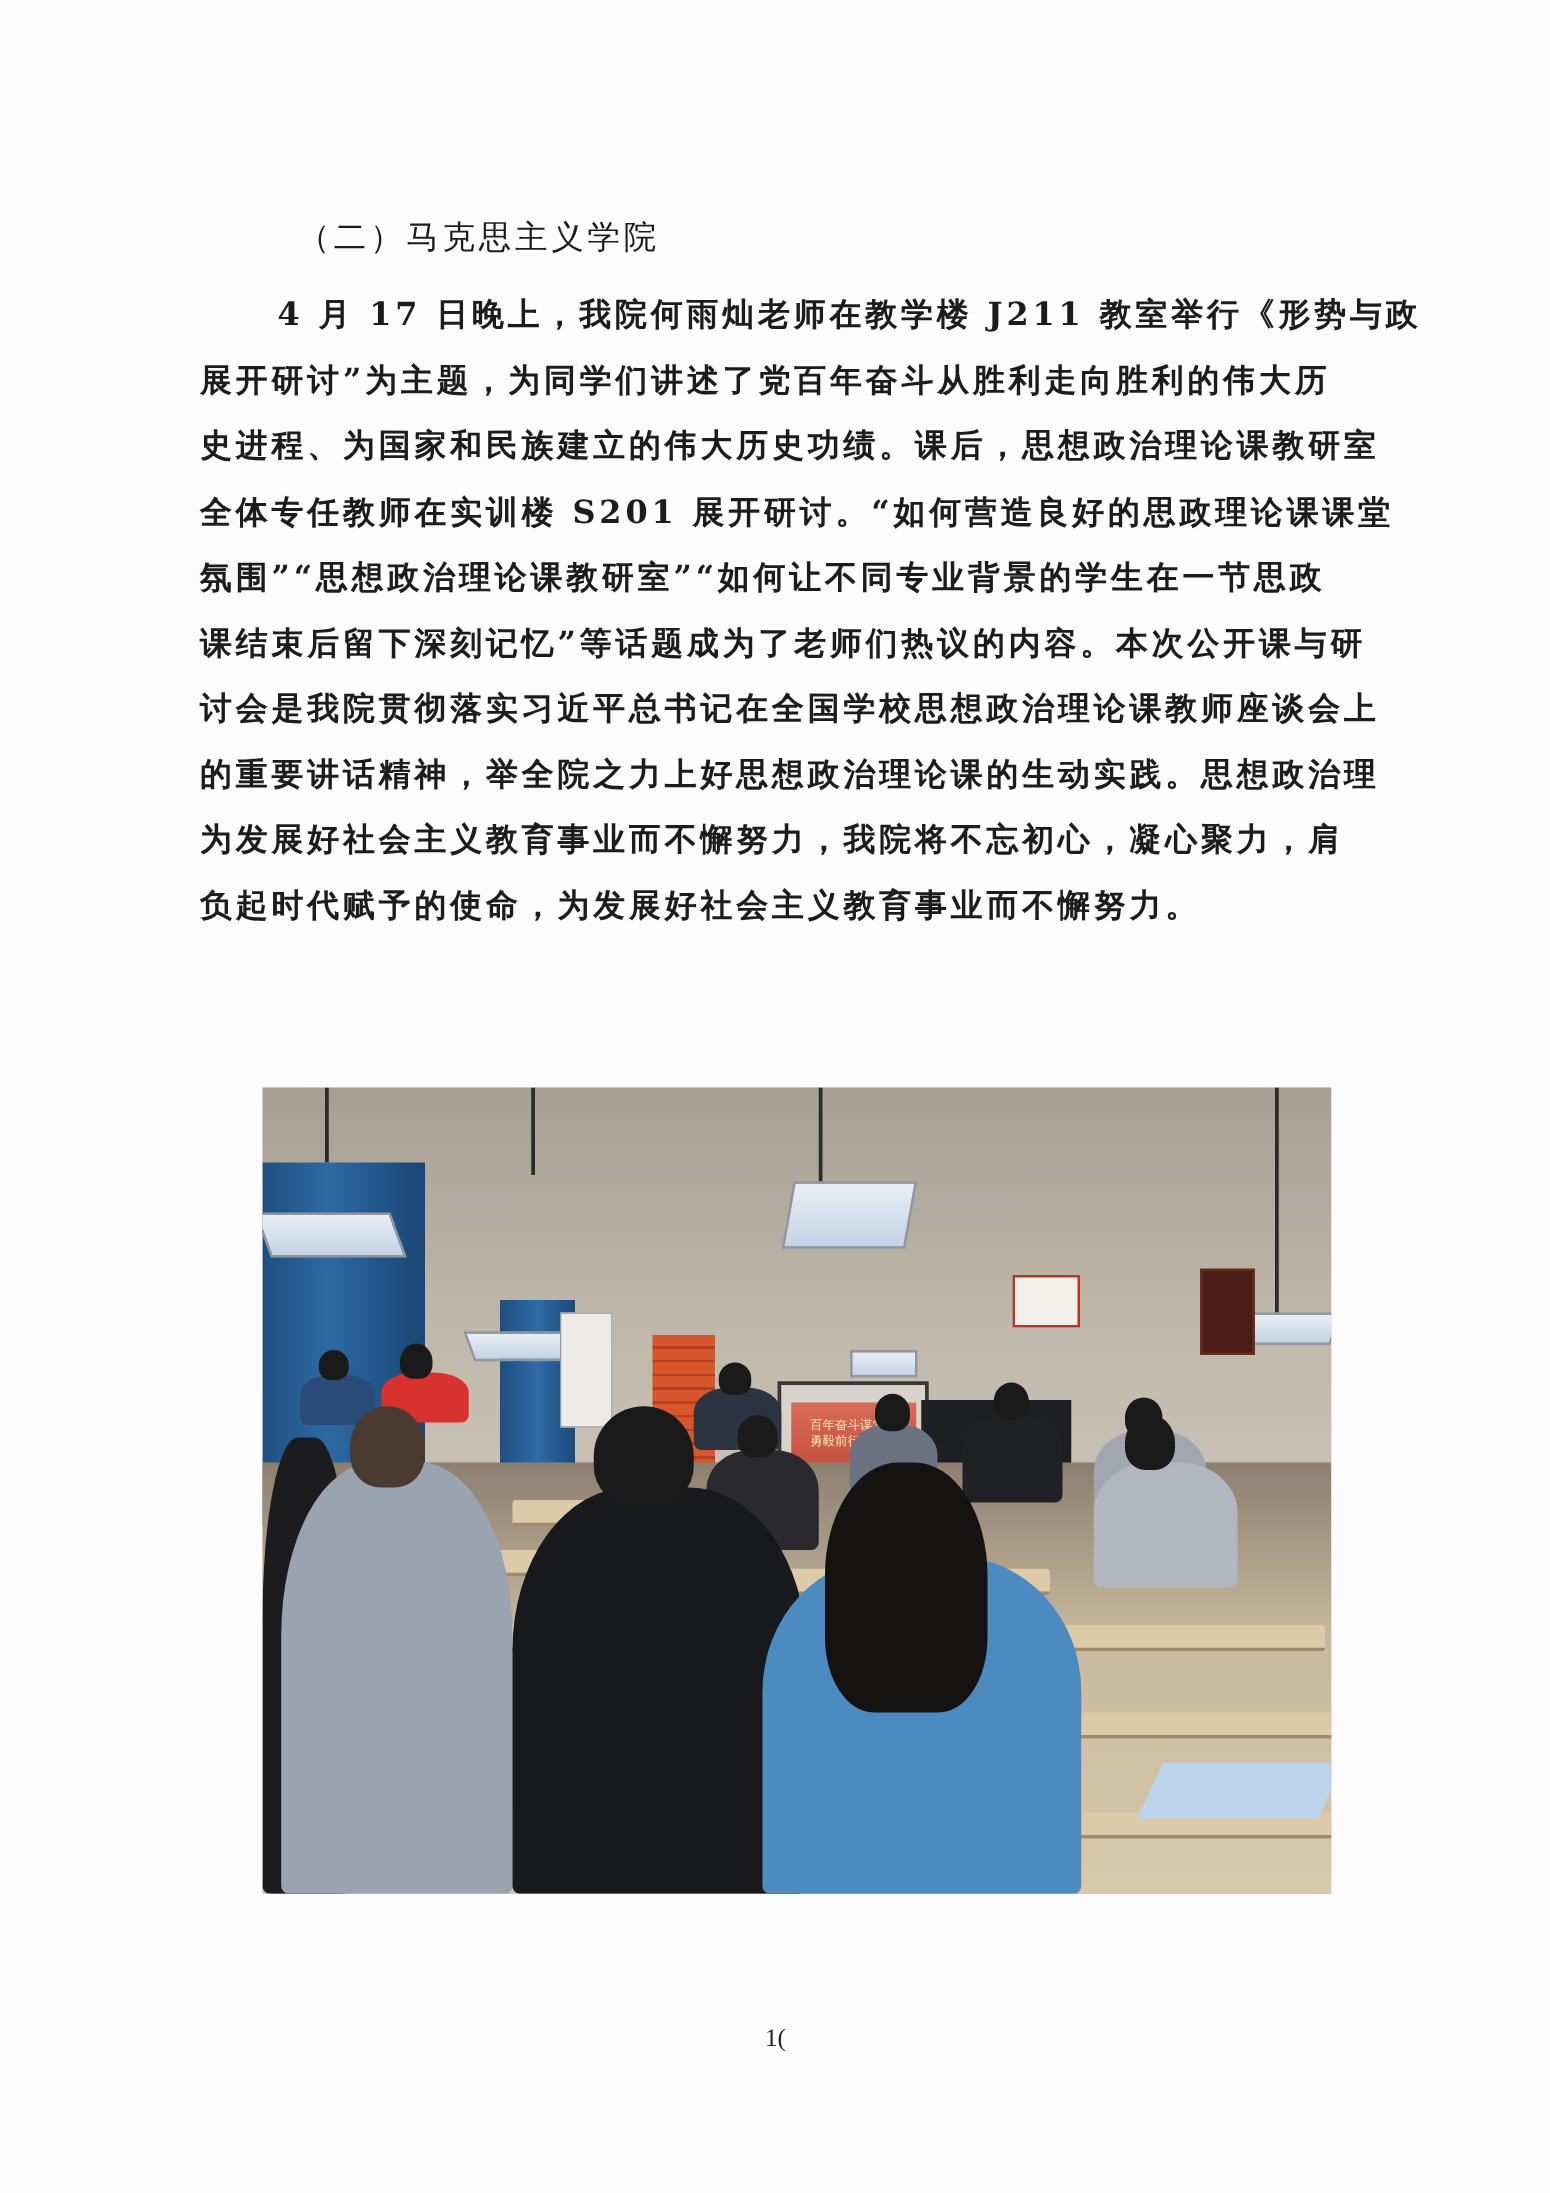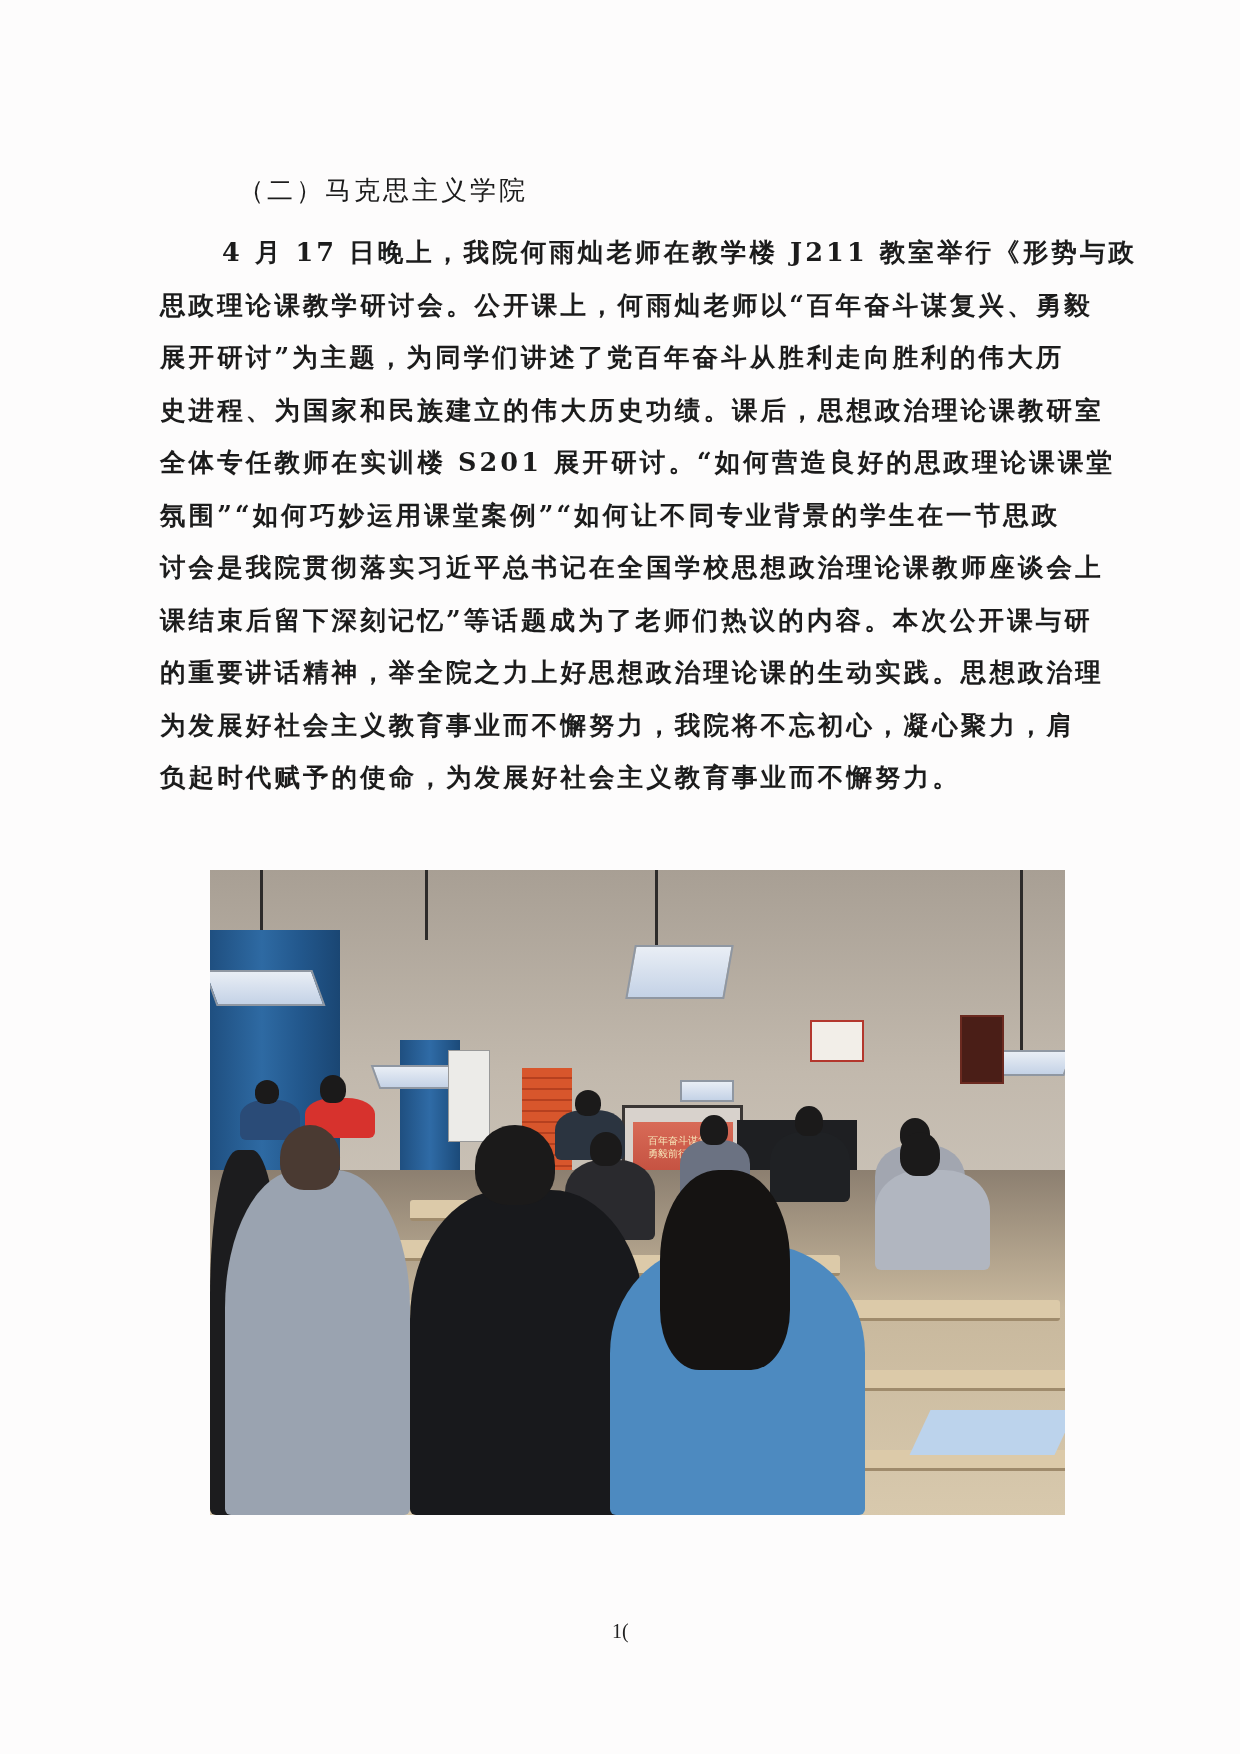--- a/index.html
+++ b/index.html
@@ -67,27 +67,26 @@
 </style>
 </head>
 <body>
 
 <div class="page">
 
   <div class="heading">（二）马克思主义学院</div>
 
   <div class="body-text">
     <span class="line indent">4 月 17 日晚上，我院何雨灿老师在教学楼 J211 教室举行《形势与政</span>
-    <span class="line">思政理论课教学研讨会。公开课上，何雨灿老师以“百年奋斗谋复兴、勇毅</span>
     <span class="line">展开研讨”为主题，为同学们讲述了党百年奋斗从胜利走向胜利的伟大历</span>
     <span class="line">史进程、为国家和民族建立的伟大历史功绩。课后，思想政治理论课教研室</span>
     <span class="line">全体专任教师在实训楼 S201 展开研讨。“如何营造良好的思政理论课课堂</span>
-    <span class="line">氛围”“如何巧妙运用课堂案例”“如何让不同专业背景的学生在一节思政</span>
+    <span class="line">氛围”“思想政治理论课教研室”“如何让不同专业背景的学生在一节思政</span>
+    <span class="line">课结束后留下深刻记忆”等话题成为了老师们热议的内容。本次公开课与研</span>
     <span class="line">讨会是我院贯彻落实习近平总书记在全国学校思想政治理论课教师座谈会上</span>
-    <span class="line">课结束后留下深刻记忆”等话题成为了老师们热议的内容。本次公开课与研</span>
     <span class="line">的重要讲话精神，举全院之力上好思想政治理论课的生动实践。思想政治理</span>
     <span class="line">为发展好社会主义教育事业而不懈努力，我院将不忘初心，凝心聚力，肩</span>
     <span class="line">负起时代赋予的使命，为发展好社会主义教育事业而不懈努力。</span>
   </div>
 
   <div class="photo">
     <div class="wall"></div>
     <div class="rod" style="left:50px;top:0;height:60px;"></div>
     <div class="rod" style="left:215px;top:0;height:70px;"></div>
     <div class="rod" style="left:445px;top:0;height:75px;"></div>

